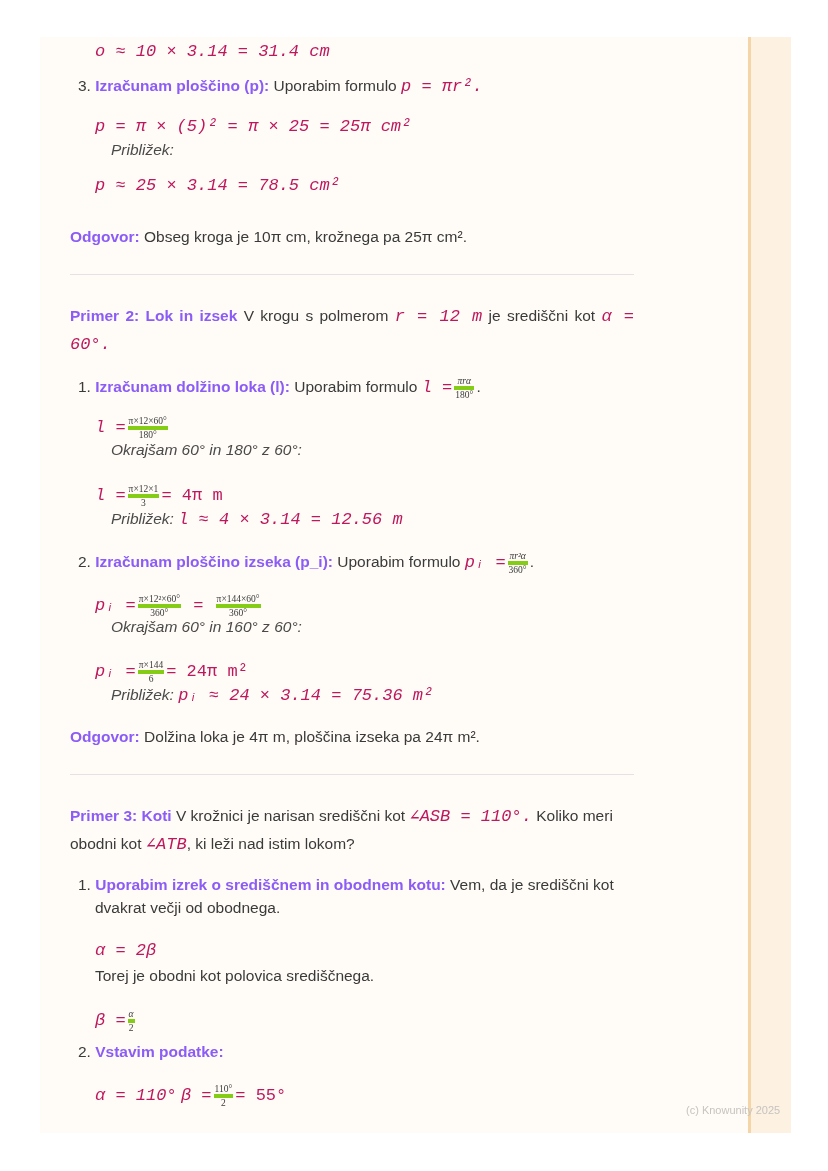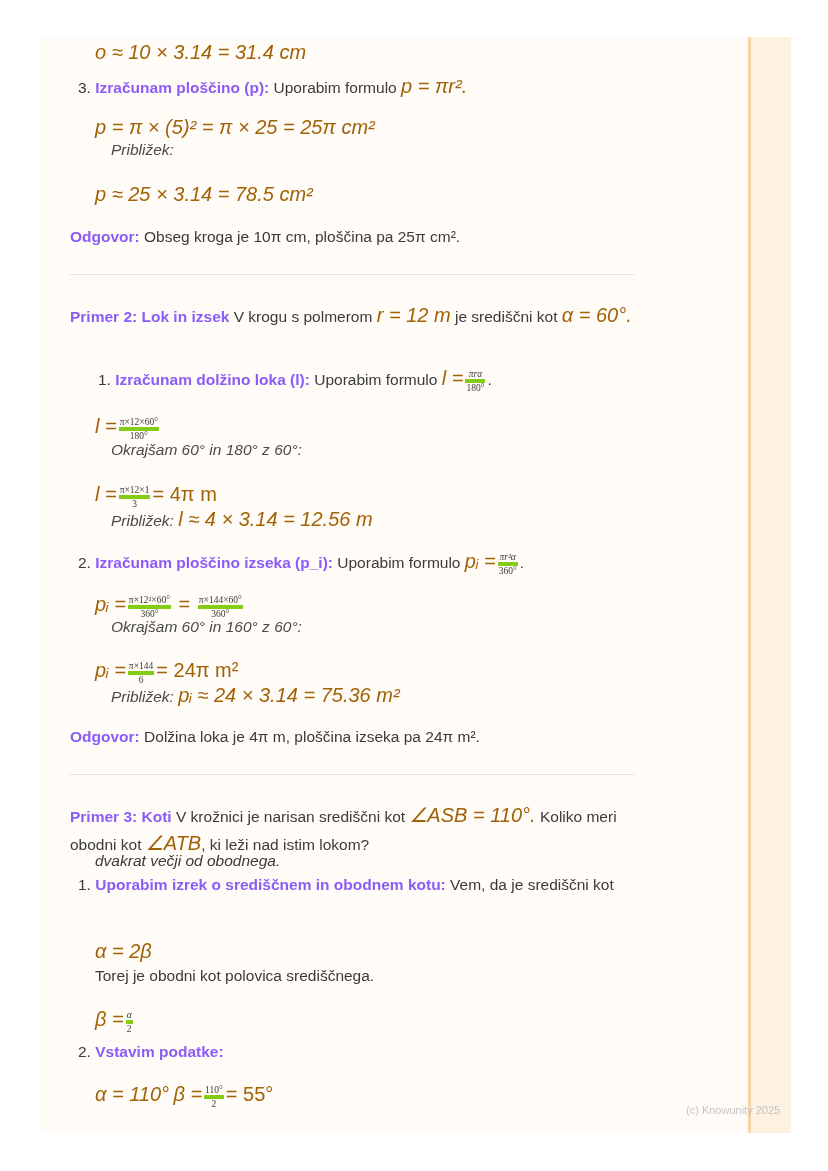--- a/index.html
+++ b/index.html
@@ -12,21 +12,21 @@
     background: #fffcf7;
   }
   .strip {
     position: absolute; left: 748px; top: 37px; width: 43px; height: 1096px;
     background: #fdf1e2; border-left: 3px solid #f3d5a8; box-sizing: border-box;
   }
   .content { position: absolute; left: 70px; top: 40px; width: 564px; }
   .ln { position: absolute; left: 0; white-space: nowrap; font-size: 15.5px; line-height: 20px; }
   .indent { left: 25px; }
   .b { color: #8b5cf6; font-weight: bold; }
-  .m { font-family: Liberation Sans, sans-serif; font-size: 20px; color: #a16207; }
+  .m { font-family: Liberation Mono, monospace; font-size: 17px; color: #be185d; }
   .mi { font-style: italic; }
   .it { font-style: italic; color: #4a4a4a; margin-left: 16px; }
   .frac {
     display: inline-block; vertical-align: -6px; text-align: center;
     font-family: "Liberation Serif", "DejaVu Serif", serif; font-size: 9.5px; line-height: 10px;
     margin: 0 2px;
   }
   .frac .num { display: block; border-bottom: 4px solid #84cc16; padding: 0 1px; font-style: italic; }
   .frac .num.r { font-style: normal; }
   .frac .den { display: block; padding: 0 1px; }
@@ -49,38 +49,38 @@
 
   <div class="ln" style="top:36px;left:8px;">
     <span>3.</span>
     <span class="b">Izračunam ploščino (p):</span>
     <span>Uporabim formulo</span>
     <span class="m mi">p = πr².</span>
   </div>
 
   <div class="ln indent m mi" style="top:77px;">p = π × (5)² = π × 25 = 25π cm²</div>
   <div class="ln indent it" style="top:100px;">Približek:</div>
-  <div class="ln indent m mi" style="top:144px;">p ≈ 25 × 3.14 = 78.5 cm²</div>
+  <div class="ln indent m mi" style="top:136px;">p ≈ 25 × 3.14 = 78.5 cm²</div>
 
   <div class="ln" style="top:187px;">
     <span class="b">Odgovor:</span>
-    <span>Obseg kroga je 10π cm, ploščina pa 25π cm².</span>
+    <span>Obseg kroga je 10π cm, krožnega pa 25π cm².</span>
   </div>
 
   <div class="hr" style="top:234px;"></div>
 
   <div class="para" style="top:262px;">
     <span class="b">Primer 2: Lok in izsek</span>
     <span>V krogu s polmerom</span>
     <span class="m mi">r = 12 m</span>
     <span>je središčni kot</span>
     <span class="m mi">α = 60°.</span><br>
   </div>
 
-  <div class="ln" style="top:328px;left:8px;margin-left:20px;">
+  <div class="ln" style="top:336px;left:8px;">
     <span>1.</span>
     <span class="b">Izračunam dolžino loka (l):</span>
     <span>Uporabim formulo</span>
     <span class="m mi">l =</span><span class="frac"><span class="num">πrα</span><span class="den">180°</span></span>.
   </div>
 
   <div class="ln indent" style="top:376px;">
     <span class="m mi">l =</span><span class="frac"><span class="num r">π×12×60°</span><span class="den">180°</span></span>
   </div>
   <div class="ln indent it" style="top:400px;">Okrajšam 60° in 180° z 60°:</div>
@@ -127,21 +127,21 @@
     <span>Koliko meri</span><br>
     <span>obodni kot</span>
     <span class="m mi">∠ATB</span><span>, ki leži nad istim lokom?</span>
   </div>
 
   <div class="ln" style="top:835px;left:8px;">
     <span>1.</span>
     <span class="b">Uporabim izrek o središčnem in obodnem kotu:</span>
     <span>Vem, da je središčni kot</span>
   </div>
-  <div class="ln indent" style="top:811px;font-style:italic;">dvakrat večji od obodnega.</div>
+  <div class="ln indent" style="top:858px;">dvakrat večji od obodnega.</div>
 
   <div class="ln indent m mi" style="top:901px;">α = 2β</div>
   <div class="ln indent" style="top:926px;">Torej je obodni kot polovica središčnega.</div>
 
   <div class="ln indent" style="top:969px;">
     <span class="m mi">β =</span><span class="frac"><span class="num">α</span><span class="den">2</span></span>
   </div>
 
   <div class="ln" style="top:1002px;left:8px;">
     <span>2.</span>

